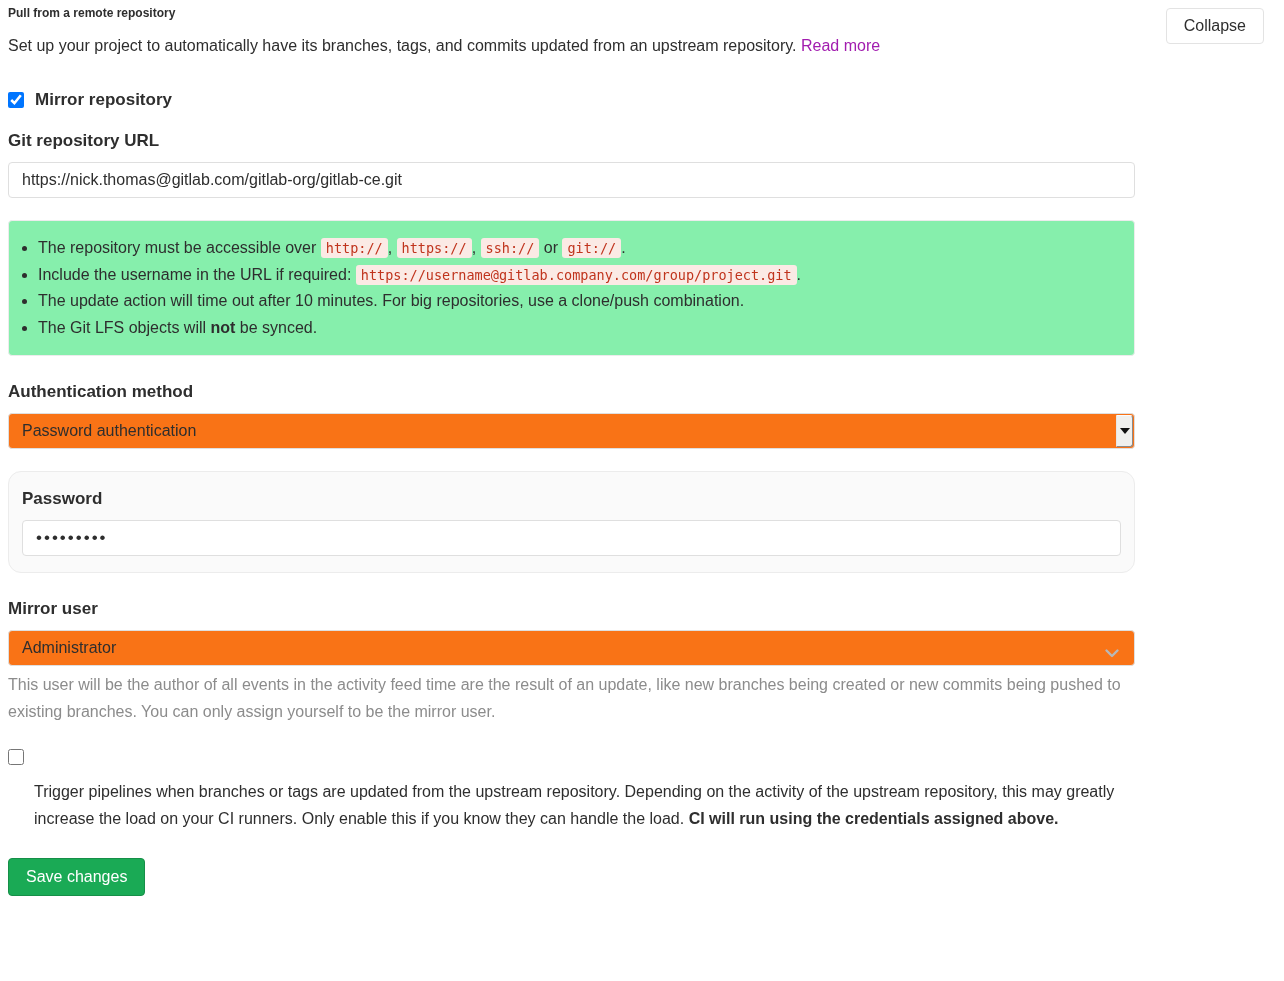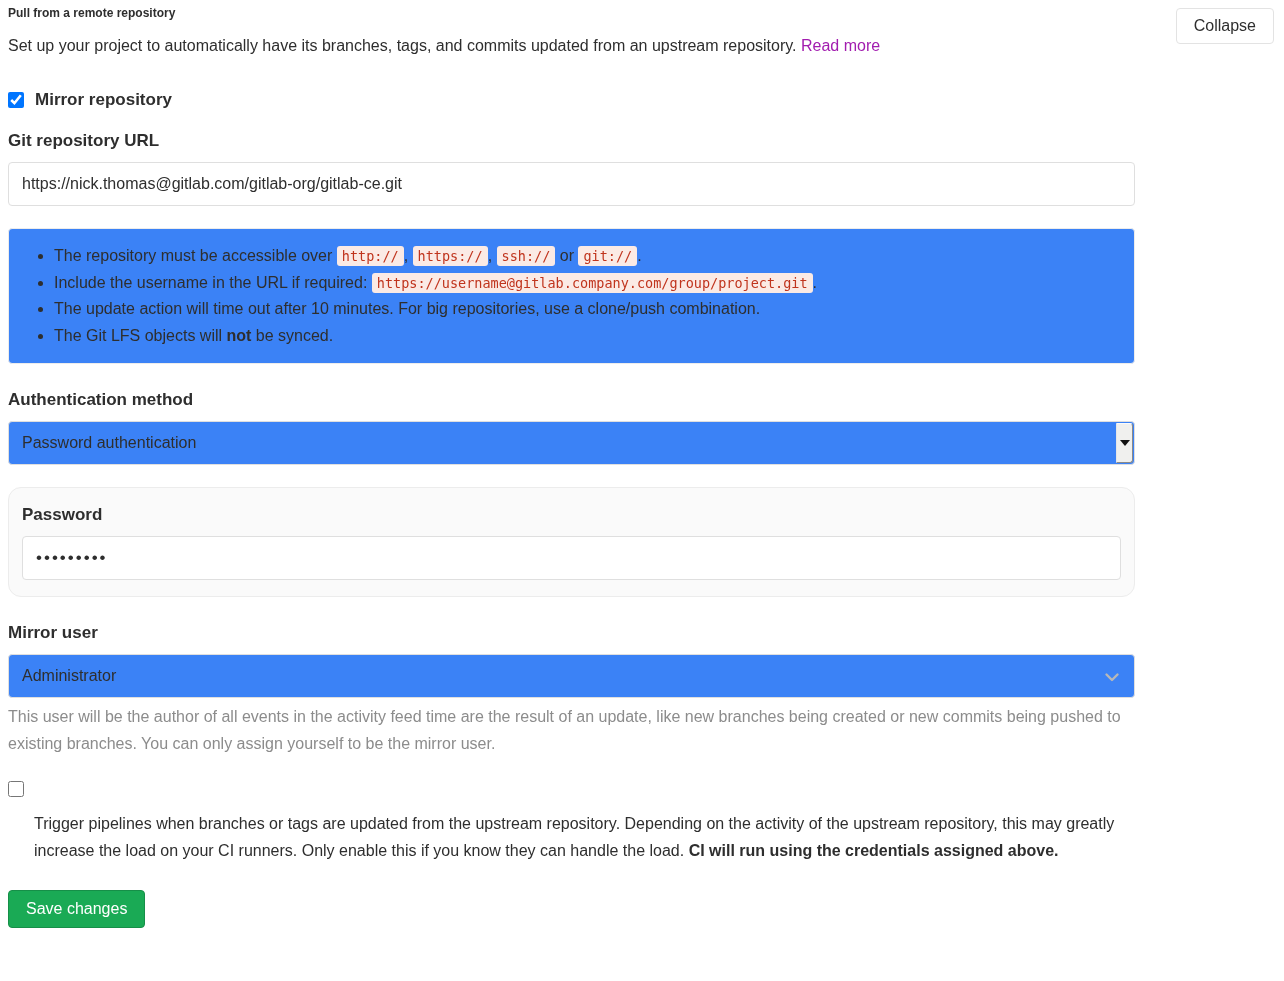--- a/index.html
+++ b/index.html
@@ -16,21 +16,21 @@
   .content { width: 1127px; }
 
   .section-title {
     font-size: 12px;
     font-weight: bold;
     margin: 0 0 15px 0;
   }
   .collapse-btn {
     position: absolute;
     top: 8px;
-    right: 10px;
+    right: 20px;
     background: #fff;
     border: 1px solid #e3e3e3;
     border-radius: 4px;
     padding: 8px 17px;
     font-family: "Liberation Sans", sans-serif;
     font-size: 16px;
     color: #2e2e2e;
     cursor: pointer;
   }
   .intro { margin: 0 0 33px 0; line-height: 1.4; }
@@ -38,55 +38,55 @@
 
   .checkbox-row { display: flex; align-items: center; margin: 0 0 21px 0; }
   .checkbox-row input[type=checkbox] { width: 16px; height: 16px; margin: 0 11px 0 0; cursor: pointer; }
   .checkbox-row label { font-weight: bold; font-size: 17px; cursor: pointer; }
 
   .field-label { display: block; font-weight: bold; font-size: 17px; margin: 0 0 11px 0; }
 
   .text-input {
     display: block;
     width: 100%;
-    height: 44px;
+    height: 36px;
     padding: 0 13px;
     font-family: "Liberation Sans", sans-serif;
     font-size: 16px;
     color: #2e2e2e;
     border: 1px solid #dfdfdf;
     border-radius: 4px;
     background: #fff;
   }
   .url-group { margin-bottom: 22px; }
 
   .well {
-    background: #3b82f6;
+    background: #86efac;
     border: 1px solid #ececec;
     border-radius: 4px;
-    padding: 14px 16px;
+    padding: 14px 0;
     margin: 0 0 26px 0;
   }
   .well ul { margin: 0; padding-left: 29px; }
   .well li { line-height: 26.5px; }
   code {
     font-family: "DejaVu Sans Mono", monospace;
     font-size: 13.5px;
     color: #c0341d;
     background: #fbeae5;
     padding: 2px 5px;
     border-radius: 3px;
   }
 
   .fake-select {
     position: relative;
-    height: 44px;
+    height: 36px;
     border: 1px solid #dfdfdf;
     border-radius: 4px;
-    background: #3b82f6;
+    background: #f97316;
     display: flex;
     align-items: center;
     padding: 0 13px;
     cursor: pointer;
   }
   .auth-select { margin-bottom: 22px; }
   .scroll-strip {
     position: absolute;
     top: 1px; bottom: 1px; right: 1px;
     width: 17px;

